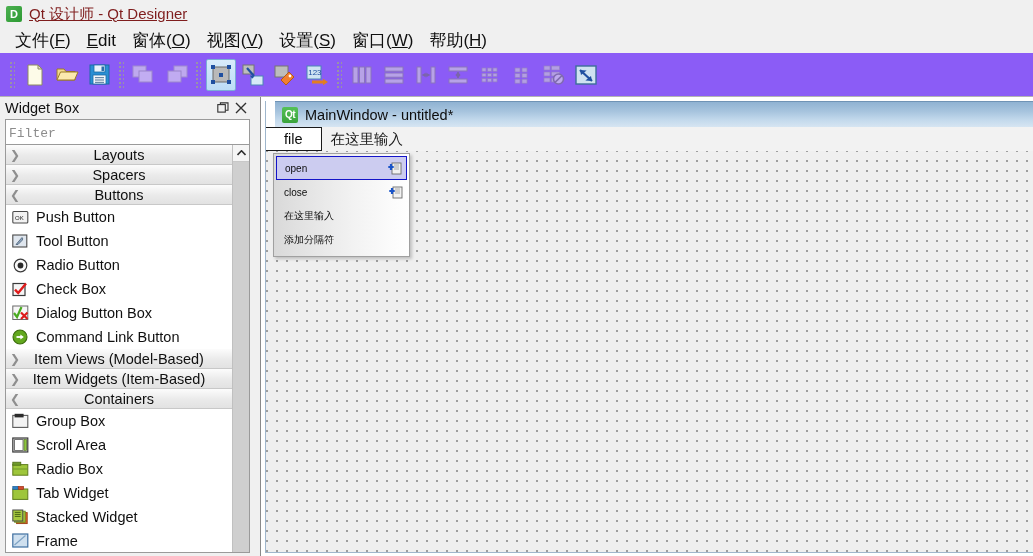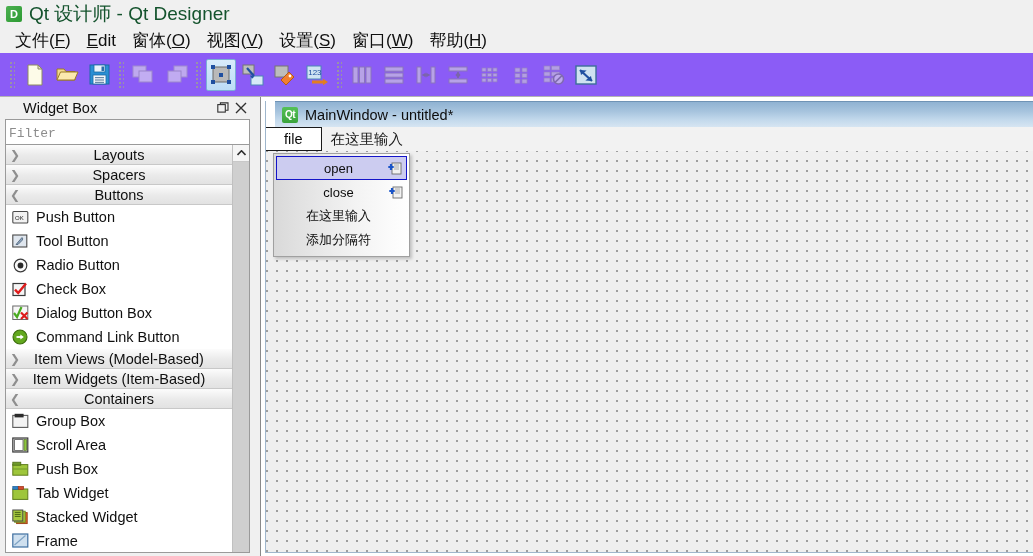--- a/index.html
+++ b/index.html
@@ -32,23 +32,24 @@
     background: linear-gradient(135deg, #4cb050 0%, #2d9a33 100%);
     border-radius: 2px;
     color: #fff;
     font-size: 11px; font-weight: bold;
     display: flex; align-items: center; justify-content: center;
     line-height: 1;
     margin-right: 7px;
     flex: none;
   }
   #app-title {
-    font-size: 19px;
-    color: #14532d;
+    font-size: 15px;
+    color: #7f1d1d;
     white-space: nowrap;
+    text-decoration: underline;
   }
 
   
   #menubar {
     position: absolute; left: 0; top: 28px;
     width: 1033px; height: 25px;
     background: #f0f0f0;
     display: flex; align-items: center;
     padding-left: 7px;
   }
@@ -100,21 +101,21 @@
     width: 254px; height: 459px;
     background: #f0f0f0;
   }
   #wb-header {
     height: 21px;
     display: flex; align-items: center;
     padding: 0 4px 0 5px;
   }
   #wb-title {
     font-size: 14.5px; color: #101010;
-    flex: 1; white-space: nowrap; margin-left: 18px;
+    flex: 1; white-space: nowrap;
   }
   .wb-hdr-btn {
     width: 18px; height: 16px;
     display: flex; align-items: center; justify-content: center;
     cursor: default;
   }
   #wb-filter-wrap {
     margin: 1px 4px 2px 5px;
     height: 21px;
   }
@@ -278,23 +279,23 @@
     padding: 2px;
   }
   .dd-item {
     height: 24px;
     display: flex; align-items: center;
     padding: 0 3px 0 0;
     cursor: default;
     position: relative;
   }
   .dd-item .dd-label {
-    flex: 1; text-align: center;
-    font-size: 13px; color: #0d0d0d;
-    padding-left: 14px; padding-right: 2px;
+    flex: 1; 
+    font-size: 10px; color: #0d0d0d;
+    padding-left: 8px; padding-right: 2px;
     white-space: nowrap;
   }
   .dd-item.selected {
     background: #ccccf0;
     border: 1px solid #1414c8;
   }
   .dd-item.selected .dd-label { color: #0d0d0d; }
   .dd-badge { width: 15px; height: 15px; flex: none; }
 
   
@@ -729,21 +730,21 @@
         </div>
 
         <div class="wb-item">
           <span class="ico">
             <svg width="17" height="16" viewBox="0 0 17 16">
               <rect x="0.8" y="3.6" width="15" height="10.6" fill="#9ec63b" stroke="#5e7d1c" stroke-width="1"></rect>
               <rect x="0.8" y="1.2" width="8" height="3" fill="#6f9a2a" stroke="#4e6d16" stroke-width="0.8"></rect>
               <path d="M0.8 8 H15.8" stroke="#6f9a2a" stroke-width="1"></path>
             </svg>
           </span>
-          <span class="lbl">Push Box</span>
+          <span class="lbl">Radio Box</span>
         </div>
 
         <div class="wb-item">
           <span class="ico">
             <svg width="17" height="16" viewBox="0 0 17 16">
               <rect x="0.8" y="4" width="15" height="10.4" fill="#9ec63b" stroke="#5e7d1c" stroke-width="1"></rect>
               <rect x="0.8" y="1.4" width="5.2" height="3" fill="#2f7fc4" stroke="#1f5e95" stroke-width="0.7"></rect>
               <rect x="6.4" y="1.4" width="5.2" height="3" fill="#d14b2e" stroke="#9c3318" stroke-width="0.7"></rect>
             </svg>
           </span>

